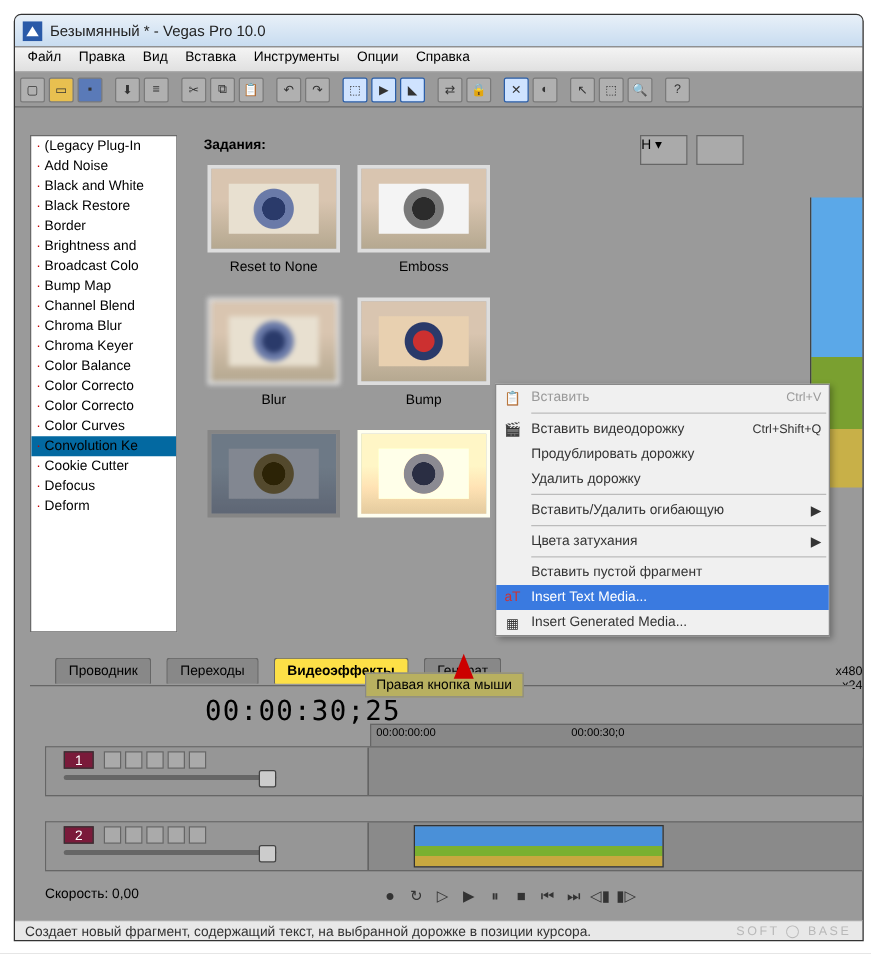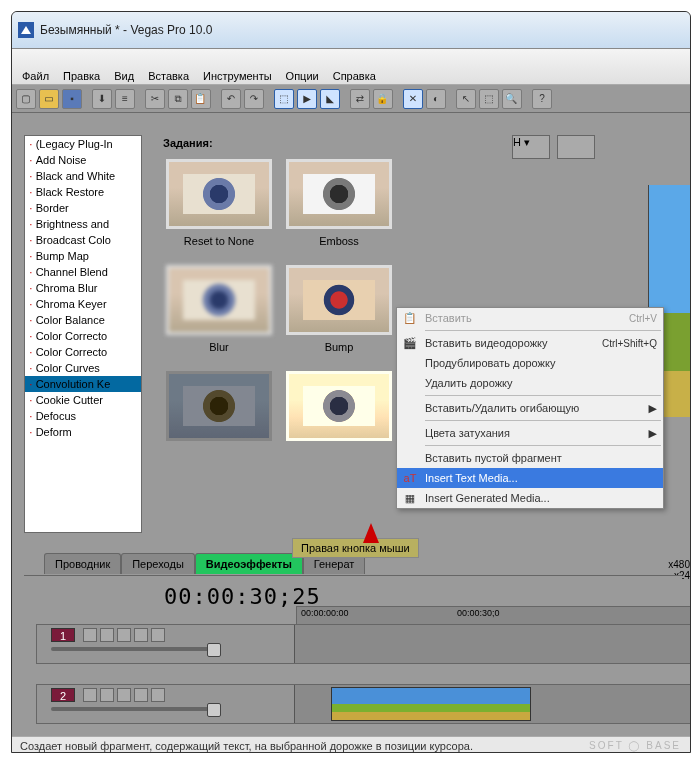--- a/index.html
+++ b/index.html
@@ -1,21 +1,21 @@
 <!DOCTYPE html>
 <html><head>
 <meta charset="utf-8">
 <style>
 *{box-sizing:border-box;margin:0;padding:0;font-family:Tahoma,sans-serif;font-size:11px}
 body{background:#fff;width:697px;height:763px;position:relative;overflow:hidden}
 .window{position:absolute;left:11px;top:11px;width:680px;height:742px;background:#9a9a9a;border:1px solid #333;border-radius:6px 6px 0 0;overflow:hidden}
-.titlebar{height:37px;background:linear-gradient(#e8f0f8,#c8dcf0);display:flex;align-items:center;padding:0 6px;border-bottom:1px solid #888}
+.titlebar{height:26px;background:linear-gradient(#e8f0f8,#c8dcf0);display:flex;align-items:center;padding:0 6px;border-bottom:1px solid #888}
 .titlebar svg{width:16px;height:16px;margin-right:6px}
 .titlebar-text{font-size:12px;color:#222}
-.menubar{height:36px;background:linear-gradient(#f4f4f4,#e0e0e0);display:flex;align-items:flex-end;padding:0 4px;gap:2px;border-bottom:1px solid #aaa}
+.menubar{height:20px;background:linear-gradient(#f4f4f4,#e0e0e0);display:flex;align-items:flex-start;padding:0 4px;gap:2px;border-bottom:1px solid #aaa}
 .menubar span{padding:2px 6px;cursor:default}
 .toolbar{height:28px;background:#9a9a9a;display:flex;align-items:center;padding:2px 4px;gap:3px;border-bottom:1px solid #6a6a6a}
 .toolbar .tb{width:20px;height:20px;background:#b0b0b0;border:1px solid #7a7a7a;border-radius:2px;display:flex;align-items:center;justify-content:center;font-size:10px;color:#333}
 .toolbar .sep{width:4px}
 .toolbar .blue{border:1px solid #2b5ea8;background:#cfe3ff}
 .content{position:relative;height:calc(100% - 74px)}
 .panel-left{position:absolute;left:12px;top:22px;width:118px;height:398px;background:#fff;border:1px solid #6a6a6a;overflow:hidden}
 .plugin-list{list-style:none}
 .plugin-list li{padding:2px 4px;white-space:nowrap;color:#000;cursor:default}
 .plugin-list li.sel{background:#0369a1}
@@ -23,23 +23,23 @@
 .panel-mid{position:absolute;left:145px;top:22px;width:246px;height:398px;background:#9a9a9a}
 .panel-mid .hdr{font-weight:bold;color:#000;padding:2px 0 6px 6px}
 .preset-grid{display:flex;flex-wrap:wrap;gap:18px 12px;padding:4px 8px}
 .preset{width:108px;display:flex;flex-direction:column;align-items:center}
 .thumb{width:106px;height:70px;background:linear-gradient(#d9c5b0 40%,#b5a890);border:3px solid #ddd;position:relative;overflow:hidden}
 .eye{position:absolute;left:50%;top:50%;width:72px;height:40px;transform:translate(-50%,-50%);background:radial-gradient(circle at 50% 50%,#2a3a6a 0 22%,#6a7aa8 23% 38%,#e8e0d0 40%)}
 .thumb.emboss .eye{filter:grayscale(1) contrast(1.2)}
 .thumb.bump .eye{background:radial-gradient(circle at 50% 50%,#cc3030 0 20%,#2a3a6a 22% 36%,#e8d0b0 38%)}
 .preset-label{padding-top:6px;color:#000;text-align:center}
 .scenery{position:absolute;right:0;top:72px;width:42px;height:232px;background:linear-gradient(#5ba8e8 0 55%,#7aa030 55% 80%,#c8b048 80%);border-left:1px solid #444}
-.tabs{position:absolute;left:32px;top:440px;display:flex;gap:0}
+.tabs{position:absolute;left:32px;top:440px;display:flex;gap:12px}
 .tab{padding:4px 10px;background:#888;border:1px solid #666;border-bottom:none;color:#000;border-radius:3px 3px 0 0}
-.tab.active{background:#22c55e;font-weight:bold}
+.tab.active{background:#fde047;font-weight:bold}
 .timeline-area{position:absolute;left:12px;top:462px;width:658px;height:192px;background:#9a9a9a;border-top:1px solid #666}
 .timecode{position:absolute;left:140px;top:8px;font-size:22px;color:#000;font-family:monospace;letter-spacing:1px}
 .ruler{position:absolute;left:272px;top:30px;width:398px;height:28px;background:#888;border:1px solid #666}
 .ruler span{position:absolute;font-size:9px;color:#000;top:1px}
 .track{position:absolute;left:12px;width:658px;height:40px;background:#8a8a8a;border:1px solid #666}
 .track1{top:48px}
 .track2{top:108px}
 .track-head{position:absolute;left:0;top:0;width:258px;height:100%;background:#969696;border-right:1px solid #555}
 .track-num{position:absolute;left:14px;top:3px;width:24px;height:14px;background:#7a1a3a;color:#fff;text-align:center;line-height:14px;border:1px solid #333}
 .track-ctrl{position:absolute;left:46px;top:3px;display:flex;gap:3px}

